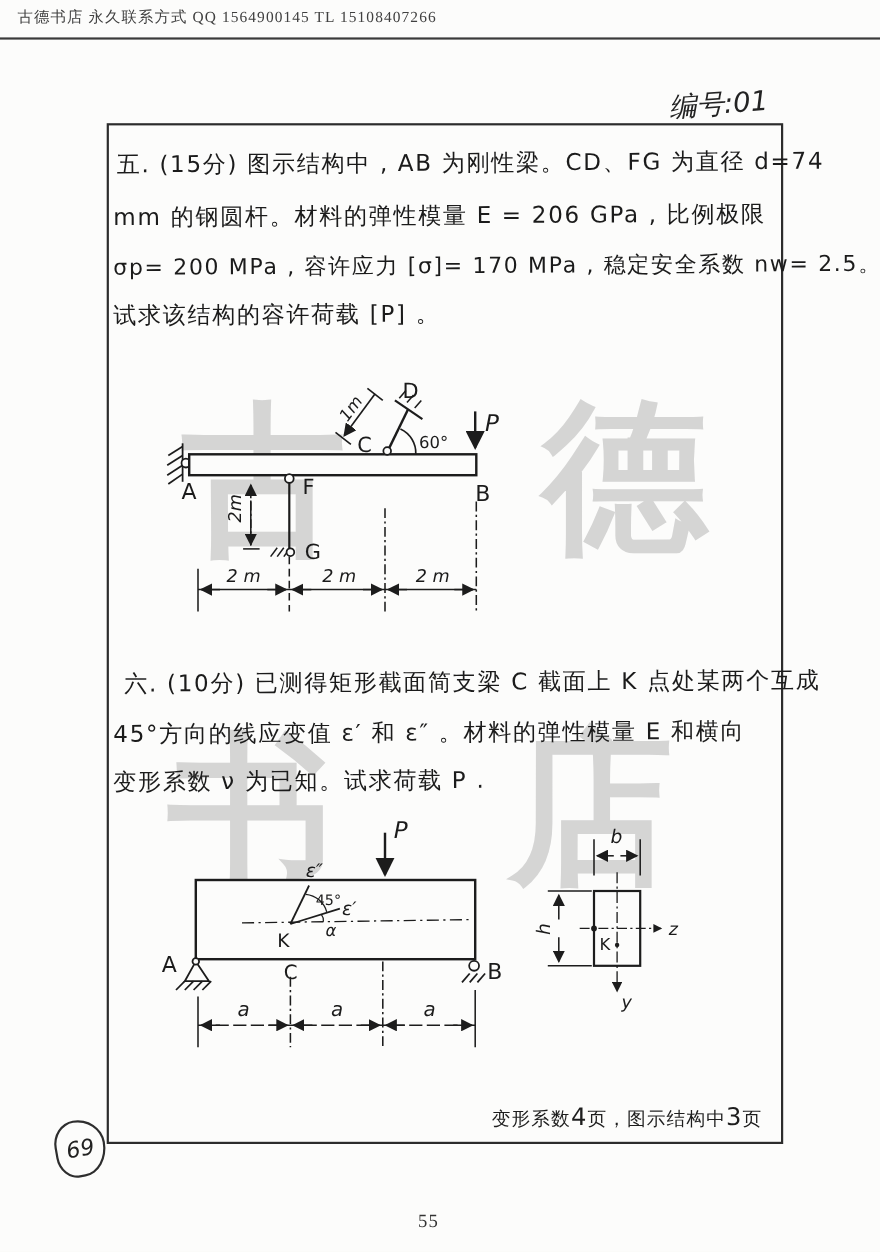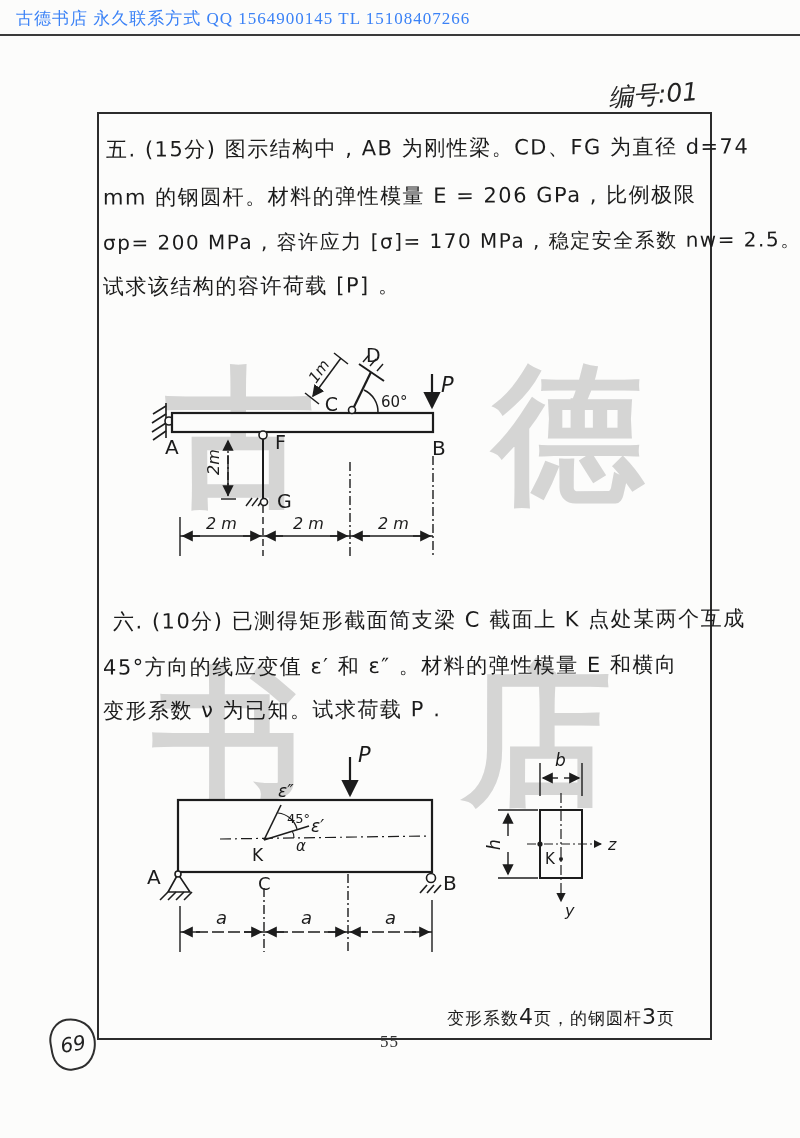--- a/index.html
+++ b/index.html
@@ -1,21 +1,21 @@
 <!DOCTYPE html>
 <html><head>
 <meta charset="utf-8">
 <style>
   html,body{margin:0;padding:0;}
   body{width:800px;height:1138px;background:#f4f4f2;font-family:"Liberation Serif",serif;}
   #page{position:relative;width:800px;height:1138px;background:#fcfcfb;overflow:hidden;color:#1c1c1c;}
 
   
   .header{position:absolute;left:0;top:0;width:800px;height:34px;border-bottom:2px solid #3a3a3a;}
-  .header-text{position:absolute;left:16px;top:7px;font-size:17px;letter-spacing:1px;color:#3b82f6;font-family:"Liberation Serif",serif;}
+  .header-text{position:absolute;left:16px;top:7px;font-size:14px;letter-spacing:1px;color:#404040;font-family:"Liberation Serif",serif;}
 
   
   .page-code{position:absolute;left:608px;top:78px;font-size:25px;font-style:italic;transform:rotate(-4deg);color:#232323;font-family:"DejaVu Sans",sans-serif;}
 
   
   .frame{position:absolute;left:97px;top:112px;width:611px;height:924px;border:2px solid #2c2c2c;}
 
   
   .wm{position:absolute;font-family:"DejaVu Serif",serif;font-weight:bold;font-size:150px;line-height:1;color:rgba(180,180,180,0.55);z-index:0;pointer-events:none;}
   .wm1{left:165px;top:362px;}
@@ -25,21 +25,21 @@
 
   
   .hand{position:absolute;font-family:"DejaVu Sans",sans-serif;color:#1b1b1b;font-size:21px;letter-spacing:1.5px;white-space:nowrap;z-index:2;transform:rotate(-0.3deg);}
 
   svg{position:absolute;z-index:2;overflow:visible;}
   svg text{font-family:"DejaVu Sans",sans-serif;fill:#1b1b1b;}
 
   
   .foot-note{position:absolute;left:447px;top:1004px;z-index:2;font-size:17px;color:#1d1d1d;letter-spacing:1px;}
   .foot-note .digit{font-family:"DejaVu Sans",sans-serif;font-size:22px;}
-  .page-number{position:absolute;left:380px;top:1032px;font-size:17px;color:#333;letter-spacing:1px;z-index:2;}
+  .page-number{position:absolute;left:380px;top:1100px;font-size:17px;color:#333;letter-spacing:1px;z-index:2;}
   .corner-mark{position:absolute;left:50px;top:1018px;width:42px;height:48px;border:2px solid #2e2e2e;border-radius:58% 72% 64% 52%/55% 60% 70% 52%;transform:rotate(-10deg);z-index:2;
                display:flex;align-items:center;justify-content:center;font-size:20px;font-style:italic;font-family:"DejaVu Sans",sans-serif;color:#222;}
 </style>
 </head>
 <body>
 
 <div id="page">
 
   <div class="header">
     <div class="header-text">古德书店 永久联系方式 QQ 1564900145   TL 15108407266</div>
@@ -237,20 +237,20 @@
     <line x1="561" y1="793" x2="561" y2="901" stroke="#1c1c1c" stroke-width="1.2" stroke-dasharray="10 3 2 3" marker-end="url(#ar3)"></line>
     <text x="608" y="850" font-size="16" font-style="italic">z</text>
     <text x="565" y="916" font-size="16" font-style="italic">y</text>
 
     <circle cx="540" cy="844" r="2.6" fill="#1c1c1c"></circle>
     <circle cx="561" cy="859" r="2" fill="#1c1c1c"></circle>
     <text x="545" y="864" font-size="15">K</text>
   </svg>
 
   <div class="foot-note">
-    <span>变形系数</span><span class="digit">4</span><span>页，的钢圆杆</span><span class="digit">3</span><span>页</span>
+    <span>变形系数</span><span class="digit">4</span><span>页，图示结构中</span><span class="digit">3</span><span>页</span>
   </div>
 
   <div class="page-number">55</div>
 
   <div class="corner-mark">69</div>
 
 </div>
 
 </body></html>

